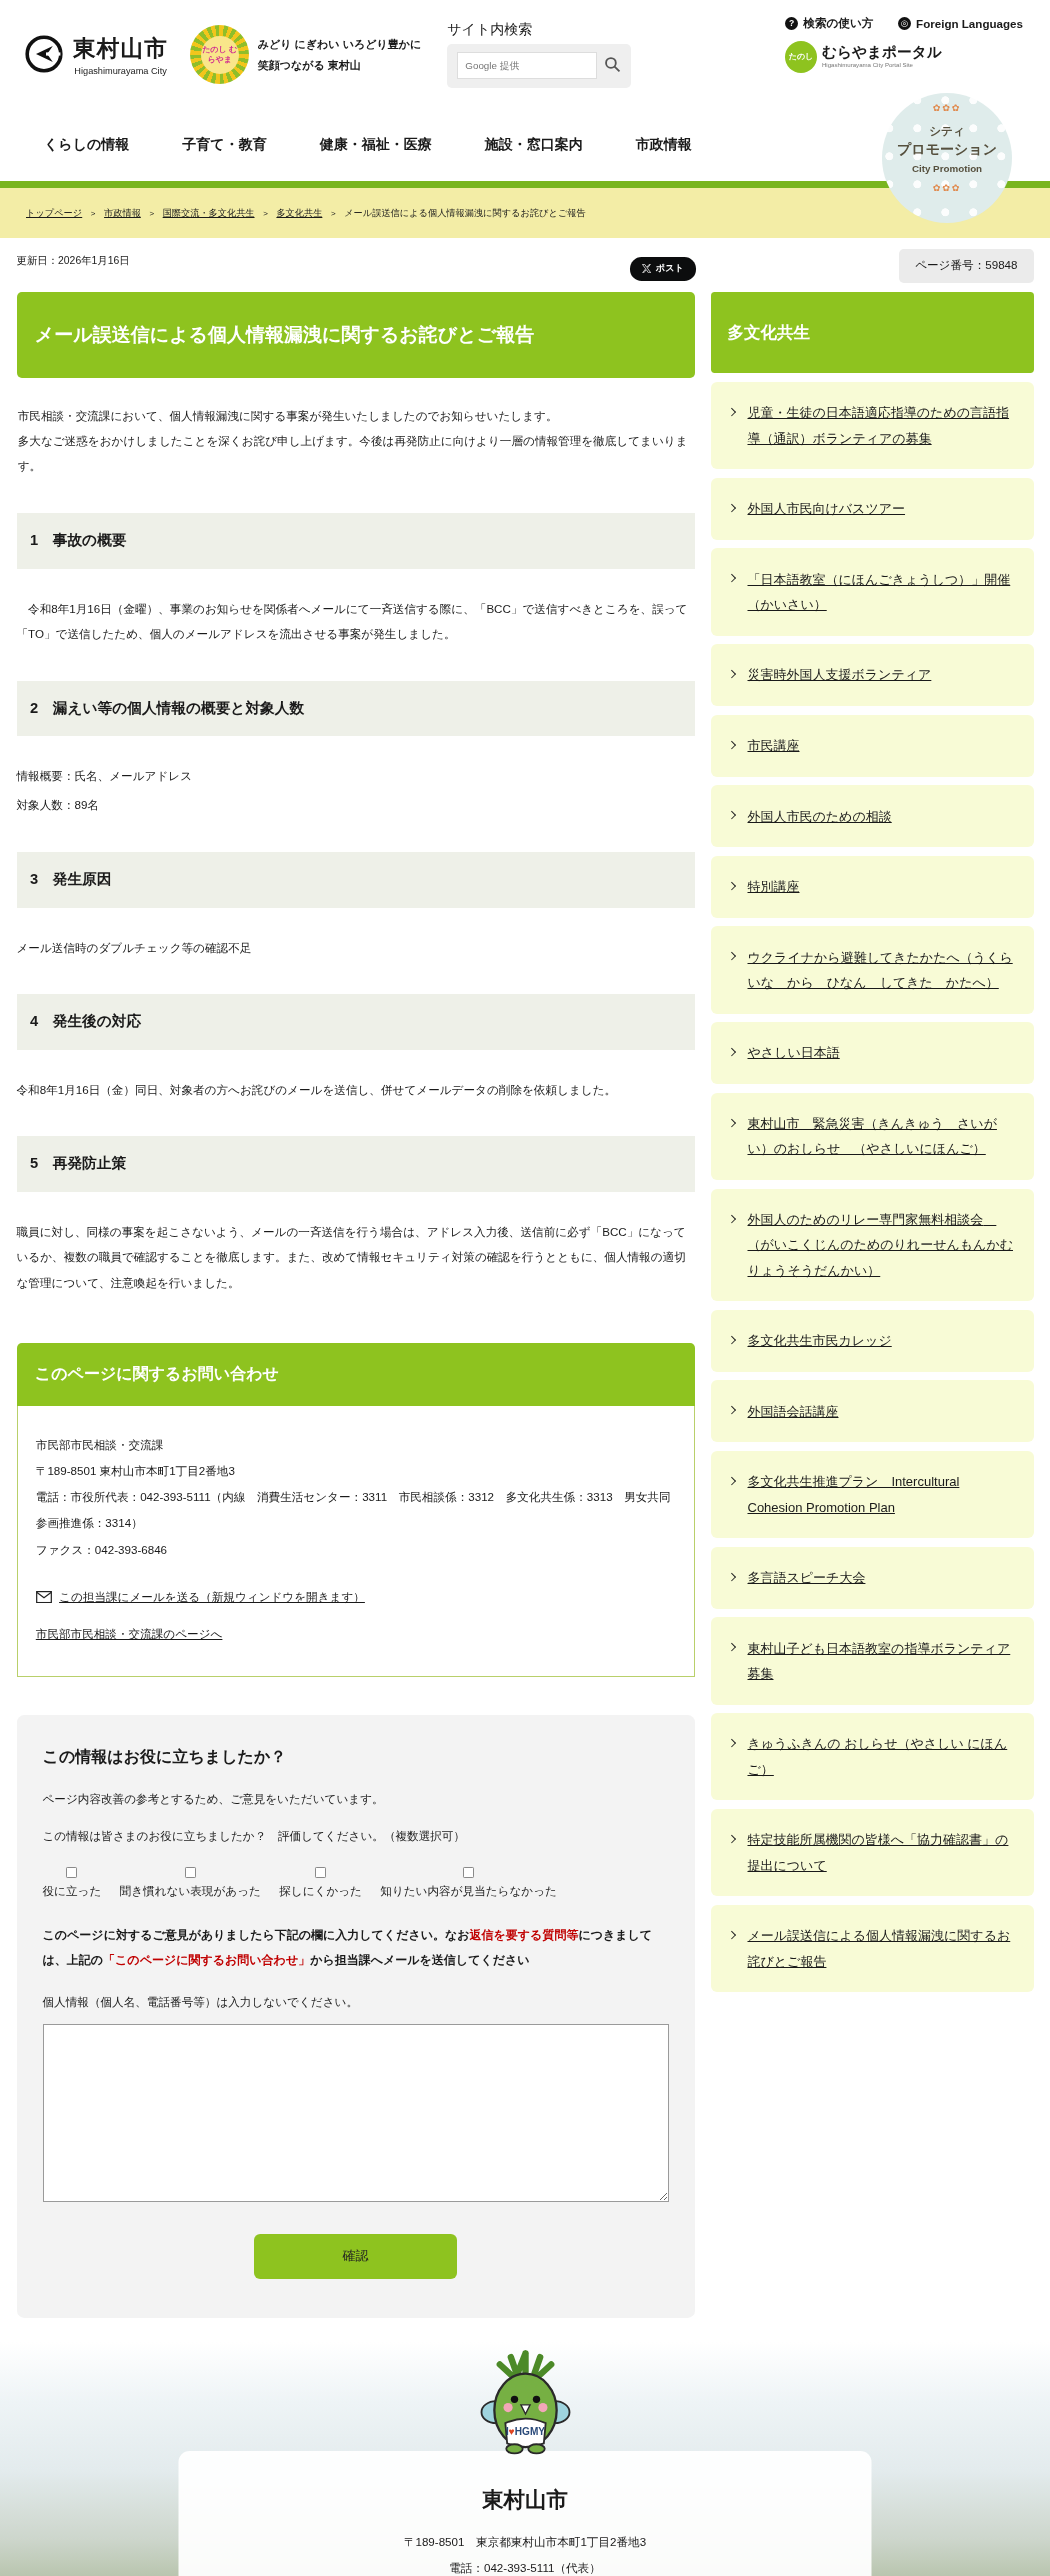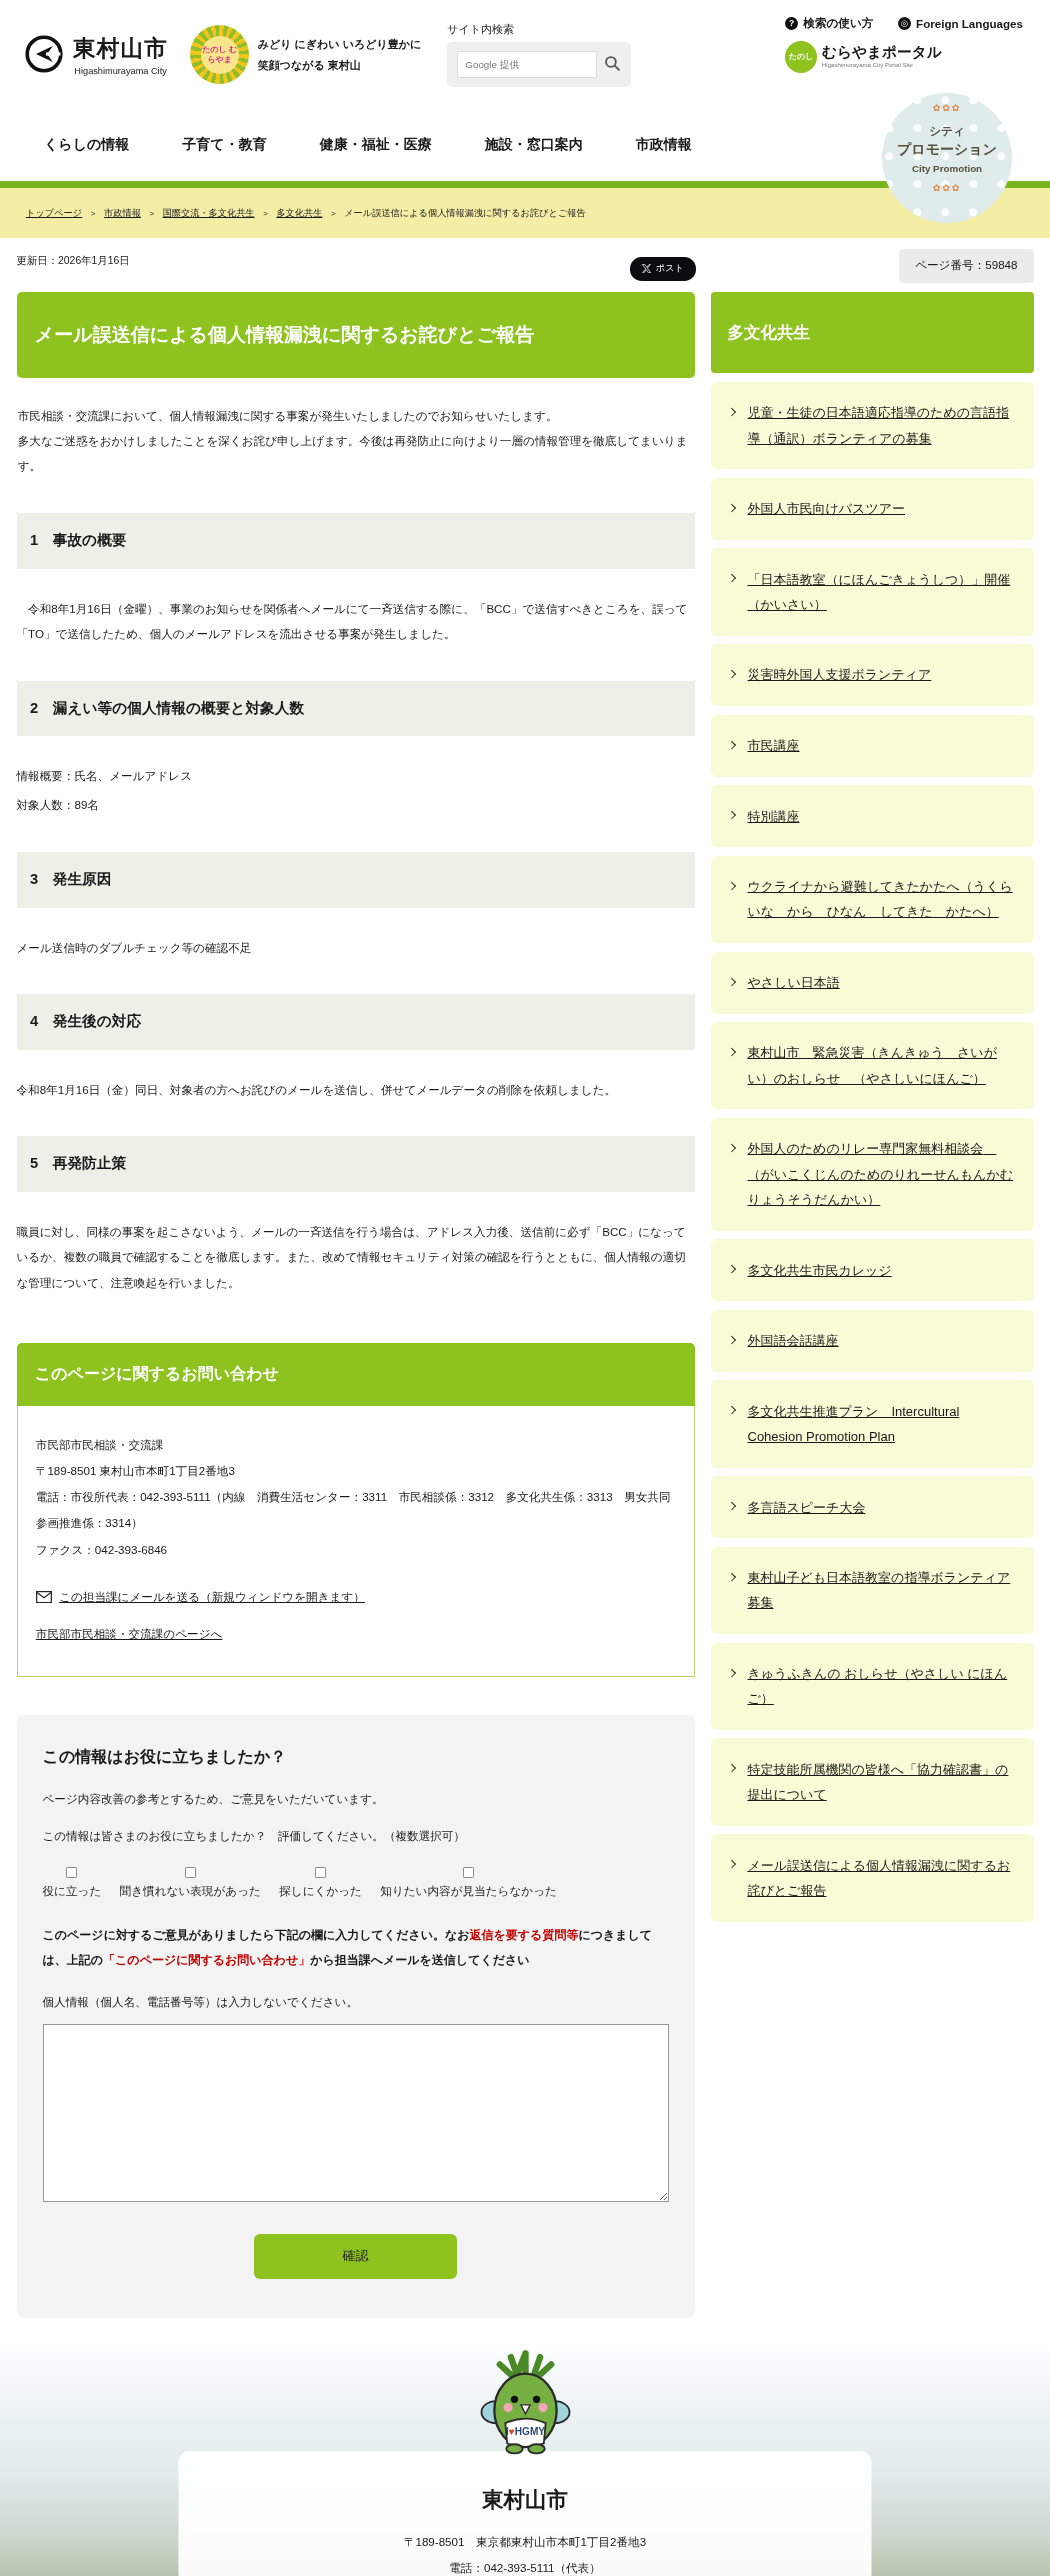--- a/index.html
+++ b/index.html
@@ -18,21 +18,21 @@
   .logo-en { font-size:9.2px; margin-top:2.4px; }
   .slogan-block { display:flex; align-items:center; gap:8.6px; margin-left:22px; }
   .tanoshi-badge { width:59px; height:59px; border-radius:50%; flex:0 0 auto;
     background:repeating-conic-gradient(#f2c51c 0 9deg, #8fbe2a 9deg 18deg);
     display:flex; align-items:center; justify-content:center; }
   .tanoshi-inner { width:38px; height:38px; border-radius:50%; background:#f9e68a;
     color:#d1308f; font-size:8px; font-weight:bold; text-align:center; line-height:1.15;
     display:flex; align-items:center; justify-content:center; }
   .tagline { font-size:11px; font-weight:bold; line-height:1.9; }
   .search-block { margin-left:26px; }
-  .search-label { font-size:11px; margin-bottom:4.9px; }
+  .search-label { font-size:14px; margin-bottom:4.9px; }
   .search-box { background:#efefef; border-radius:4.9px; padding:8.6px 9.8px; display:flex; align-items:center; gap:6.1px; }
   .search-input { width:140px; height:27px; border:0.6px solid #ddd; background:#fff; font-size:9.8px; padding:0 7.3px; }
   .search-btn { background:none; border:none; cursor:pointer; }
   .topright { position:absolute; right:27px; top:16px; text-align:left; }
   .tr-links { display:flex; gap:24.4px; align-items:center; }
   .tr-link { font-size:11.6px; font-weight:bold; text-decoration:none; display:flex; align-items:center; gap:4.9px; }
   .circ-ico { width:13.4px; height:13.4px; border-radius:50%; background:#111; color:#fff; font-size:8.6px; font-weight:bold;
     display:inline-flex; align-items:center; justify-content:center; }
   .portal { margin-top:9.8px; display:flex; align-items:center; gap:4.9px; text-decoration:none; }
   .portal-circ { width:32px; height:32px; border-radius:50%; background:#8ec31f; color:#fff; font-size:8px; font-weight:bold;
@@ -60,21 +60,21 @@
   .promo-flowers { color:#e08a4e; font-size:9.2px; letter-spacing:1.8px; margin-top:8.6px; }
   .promo-l1 { font-size:11.6px; font-weight:bold; margin-top:11px; }
   .promo-l2 { font-size:14px; font-weight:bold; margin-top:2.4px; }
   .promo-l3 { font-size:9.8px; font-weight:bold; margin-top:3.7px; }
 
   
   .main-wrap { padding:0 16.5px; position:relative; background:#fff; }
   .meta-row { position:relative; height:54px; }
   .updated { position:absolute; left:0; top:16px; font-size:10.4px; }
   .post-btn { position:absolute; left:613px; top:18.3px; background:#0c0d0e; color:#fff; border:none; border-radius:11.6px;
-    height:24.4px; padding:0 12.2px; font-size:9.2px; font-weight:normal; display:flex; align-items:center; gap:4.9px; cursor:pointer; }
+    height:24.4px; padding:0 12.2px; font-size:9.2px; font-weight:bold; display:flex; align-items:center; gap:4.9px; cursor:pointer; }
   .page-badge { position:absolute; right:0; top:11px; background:#ebebeb; border-radius:4.9px; padding:9.2px 16px; font-size:11.6px; }
 
   .cols { display:flex; gap:16px; align-items:flex-start; }
   .col-left { width:678px; }
   .col-right { width:323px; }
 
   .title-banner { background:#8ec31f; border-radius:4.9px; height:86px; display:flex; align-items:center;
     padding:0 18.3px; color:#fff; font-size:19px; font-weight:bold; }
   .intro { margin:26px 0 0 1.2px; font-size:11.6px; line-height:2.15; }
   .sec-head { margin-top:34px; background:#eef0e8; padding:18.3px 0 18.3px 13.4px; font-size:14.7px; font-weight:bold; }
@@ -354,20 +354,24 @@
           <div class="sb-item">
             <span class="chev"></span>
             <a class="sb-link">災害時外国人支援ボランティア</a>
           </div>
 
           <div class="sb-item">
             <span class="chev"></span>
             <a class="sb-link">市民講座</a>
           </div>
 
+          <div class="sb-item">
+            <span class="chev"></span>
+            <a class="sb-link">外国人市民のための相談</a>
+          </div>
 
           <div class="sb-item">
             <span class="chev"></span>
             <a class="sb-link">特別講座</a>
           </div>
 
           <div class="sb-item">
             <span class="chev"></span>
             <a class="sb-link">ウクライナから避難してきたかたへ（うくらいな　から　ひなん　してきた　かたへ）</a>
           </div>

